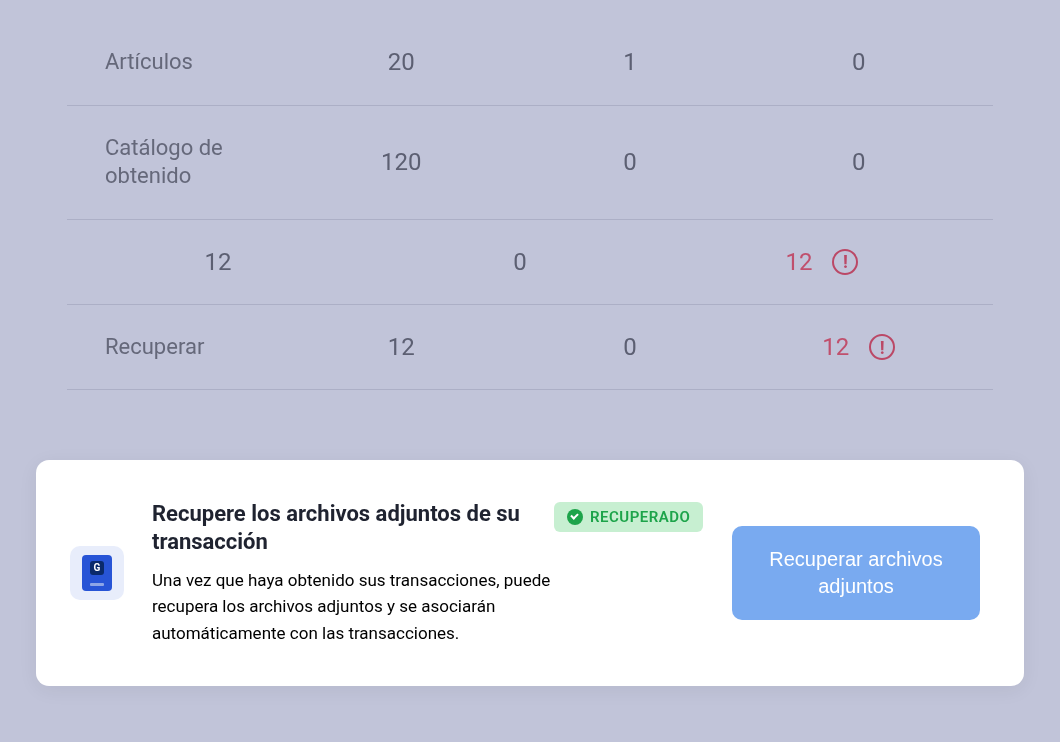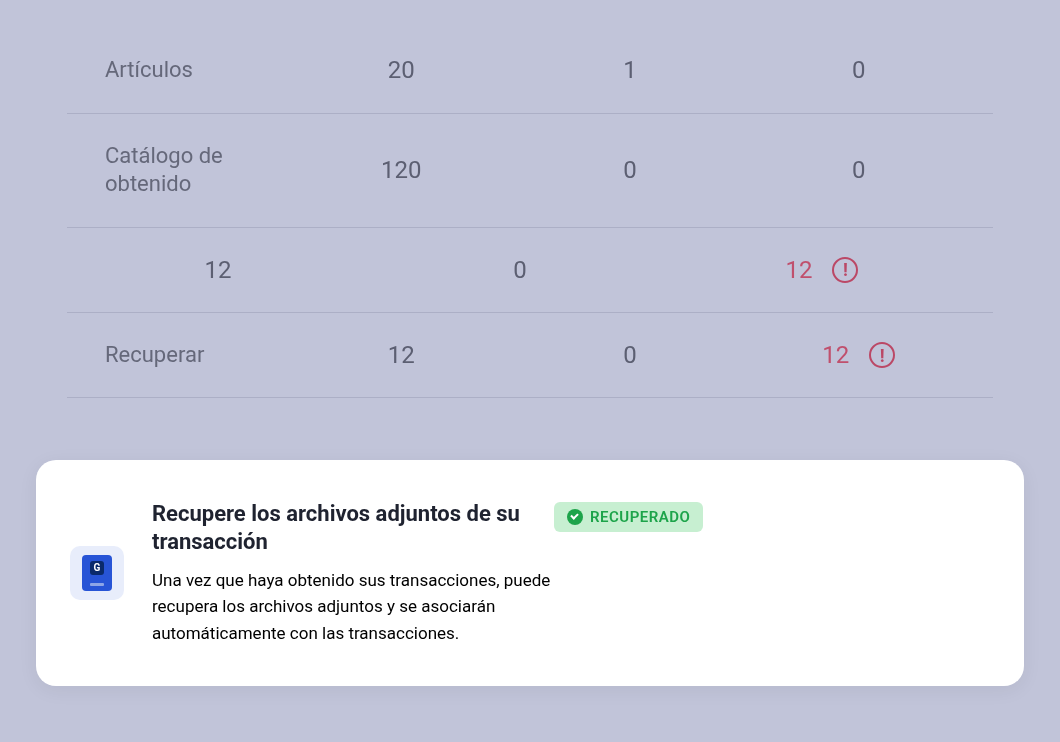--- a/index.html
+++ b/index.html
@@ -6,21 +6,21 @@
     body {
       font-family: -apple-system, BlinkMacSystemFont, 'Segoe UI', Roboto, sans-serif;
       background: #c1c4d9;
       width: 1060px;
       height: 742px;
       overflow: hidden;
       position: relative;
     }
     .table-container {
       position: absolute;
-      top: 8px;
+      top: 0;
       left: 67px;
       right: 67px;
       background: transparent;
     }
     .table-row {
       display: flex;
       align-items: center;
       padding: 28px 0;
       border-bottom: 1px solid rgba(140, 145, 170, 0.4);
     }
@@ -63,21 +63,21 @@
       color: #bb4866;
       font-weight: bold;
       font-size: 18px;
     }
     .card {
       position: absolute;
       bottom: 56px;
       left: 36px;
       right: 36px;
       background: #fff;
-      border-radius: 20px;
+      border-radius: 13px;
       padding: 40px 44px 40px 34px;
       display: flex;
       align-items: center;
       gap: 28px;
       box-shadow: 0 4px 20px rgba(0,0,0,0.06);
     }
     .card-icon {
       width: 54px;
       height: 54px;
       background: #e8edfb;
@@ -243,13 +243,16 @@
   <div class="card-body">
     <div class="card-header-row">
       <div class="card-title">Recupere los archivos adjuntos de su transacción</div>
       <div class="badge">
         <span class="badge-check"></span>
         <span>RECUPERADO</span>
       </div>
     </div>
     <div class="card-desc">Una vez que haya obtenido sus transacciones, puede recupera los archivos adjuntos y se asociarán automáticamente con las transacciones.</div>
   </div>
+  <div class="card-action">
+    <button class="btn">Recuperar archivos adjuntos</button>
+  </div>
 </div>
 
 </body></html>

